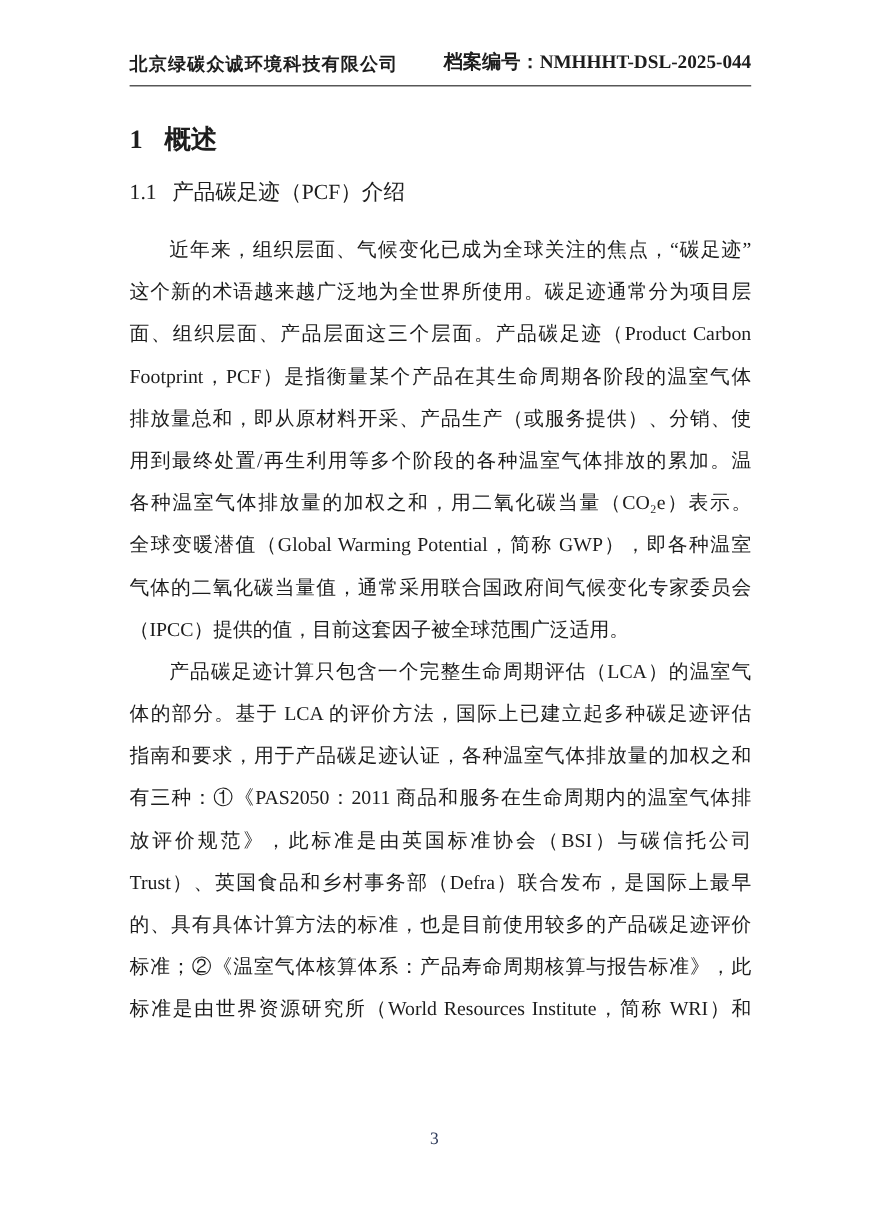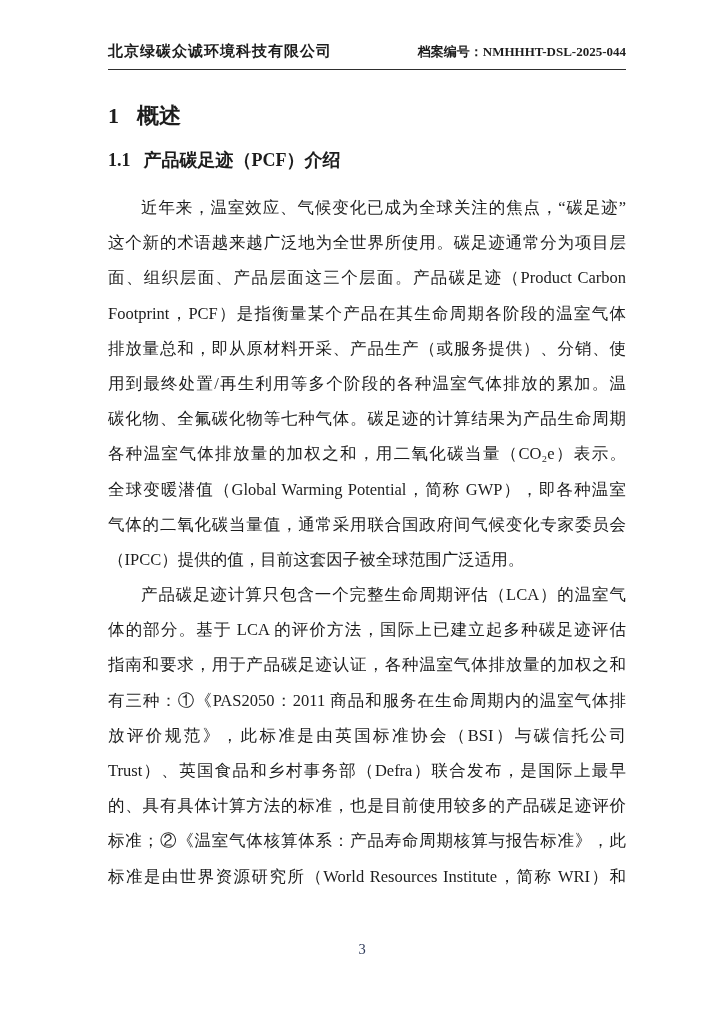--- a/index.html
+++ b/index.html
@@ -27,38 +27,38 @@
     align-items: flex-end;
     padding-bottom: 8px;
     border-bottom: 1.5px solid #2e2e2e;
     font-weight: bold;
   }
   .header .company {
     font-size: 15px;
     letter-spacing: 1px;
   }
   .header .docnum {
-    font-size: 13px;
+    font-size: 16px;
     white-space: nowrap;
   }
   
   .h1 {
     position: absolute;
     top: 101px;
     left: 108px;
     font-size: 22px;
     font-weight: bold;
   }
   .h1 .num { margin-right: 18px; }
   .h2 {
     position: absolute;
     top: 148px;
     left: 108px;
     font-size: 18px;
-    font-weight: bold;
+    font-weight: normal;
   }
   .h2 .num { margin-right: 13px; }
   
   .doc-body {
     position: absolute;
     top: 190px;
     left: 108px;
     width: 518px;
     font-size: 16.5px;
   }
@@ -96,27 +96,26 @@
 
   <div class="h1">
     <span class="num">1</span><span>概述</span>
   </div>
 
   <div class="h2">
     <span class="num">1.1</span><span>产品碳足迹（PCF）介绍</span>
   </div>
 
   <div class="doc-body">
-    <div class="line first">近年来，温室效应、气候变化已成为全球关注的焦点，“碳足迹”</div>
+    <div class="line first">近年来，组织层面、气候变化已成为全球关注的焦点，“碳足迹”</div>
     <div class="line">这个新的术语越来越广泛地为全世界所使用。碳足迹通常分为项目层</div>
     <div class="line">面、组织层面、产品层面这三个层面。产品碳足迹（Product Carbon</div>
     <div class="line">Footprint，PCF）是指衡量某个产品在其生命周期各阶段的温室气体</div>
     <div class="line">排放量总和，即从原材料开采、产品生产（或服务提供）、分销、使</div>
     <div class="line">用到最终处置/再生利用等多个阶段的各种温室气体排放的累加。温</div>
-    <div class="line">碳化物、全氟碳化物等七种气体。碳足迹的计算结果为产品生命周期</div>
     <div class="line">各种温室气体排放量的加权之和，用二氧化碳当量（CO₂e）表示。</div>
     <div class="line">全球变暖潜值（Global Warming Potential，简称 GWP），即各种温室</div>
     <div class="line">气体的二氧化碳当量值，通常采用联合国政府间气候变化专家委员会</div>
     <div class="line end">（IPCC）提供的值，目前这套因子被全球范围广泛适用。</div>
 
     <div class="line first">产品碳足迹计算只包含一个完整生命周期评估（LCA）的温室气</div>
     <div class="line">体的部分。基于 LCA 的评价方法，国际上已建立起多种碳足迹评估</div>
     <div class="line">指南和要求，用于产品碳足迹认证，各种温室气体排放量的加权之和</div>
     <div class="line">有三种：①《PAS2050：2011 商品和服务在生命周期内的温室气体排</div>
     <div class="line">放评价规范》，此标准是由英国标准协会（BSI）与碳信托公司（Carbon</div>

